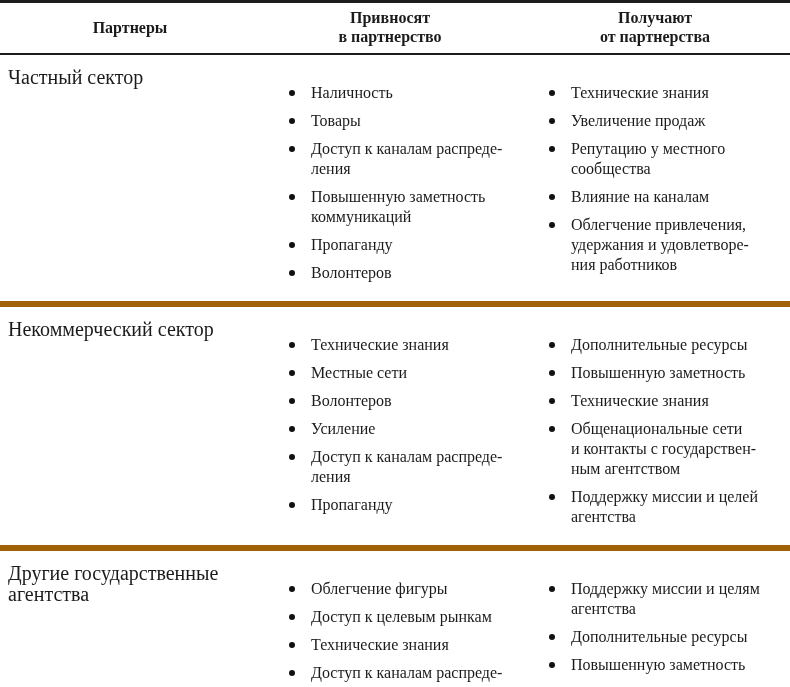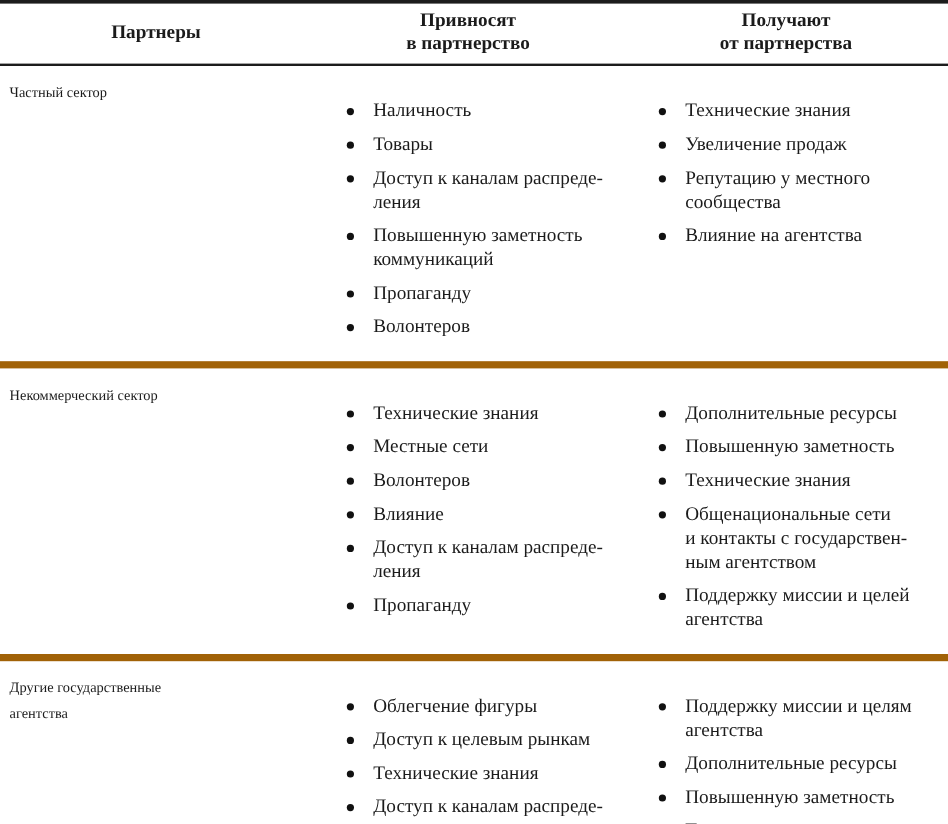--- a/index.html
+++ b/index.html
@@ -40,21 +40,21 @@
     display: grid;
     grid-template-columns: 260px 260px 270px;
     padding-top: 12px;
     padding-bottom: 2px;
     box-sizing: border-box;
   }
   .row + .row {
     border-top: 6px solid #a16207;
   }
   .cell-partner {
-    font-size: 12px;
+    font-size: 20px;
     line-height: 21px;
     padding-left: 8px;
     padding-right: 6px;
     white-space: pre-line;
   }
   ul.bullets {
     margin: 16px;
     padding: 0;
     list-style: none;
   }
@@ -105,32 +105,35 @@
               <li>Пропаганду</li>
               <li>Волонтеров</li>
             </ul>
           </div>
           <div>
             <ul class="bullets col-gets">
               <li>Технические знания</li>
               <li>Увеличение продаж</li>
               <li>Репутацию у местного
 сообщества</li>
-              <li>Влияние на агентства</li>
+              <li>Влияние на каналам</li>
+              <li>Облегчение привлечения,
+удержания и удовлетворе-
+ния работников</li>
             </ul>
           </div>
         </div>
         <div class="row">
           <div class="cell-partner">Некоммерческий сектор</div>
           <div>
             <ul class="bullets col-brings">
               <li>Технические знания</li>
               <li>Местные сети</li>
               <li>Волонтеров</li>
-              <li>Влияние</li>
+              <li>Усиление</li>
               <li>Доступ к каналам распреде-
 ления</li>
               <li>Пропаганду</li>
             </ul>
           </div>
           <div>
             <ul class="bullets col-gets">
               <li>Дополнительные ресурсы</li>
               <li>Повышенную заметность</li>
               <li>Технические знания</li>

